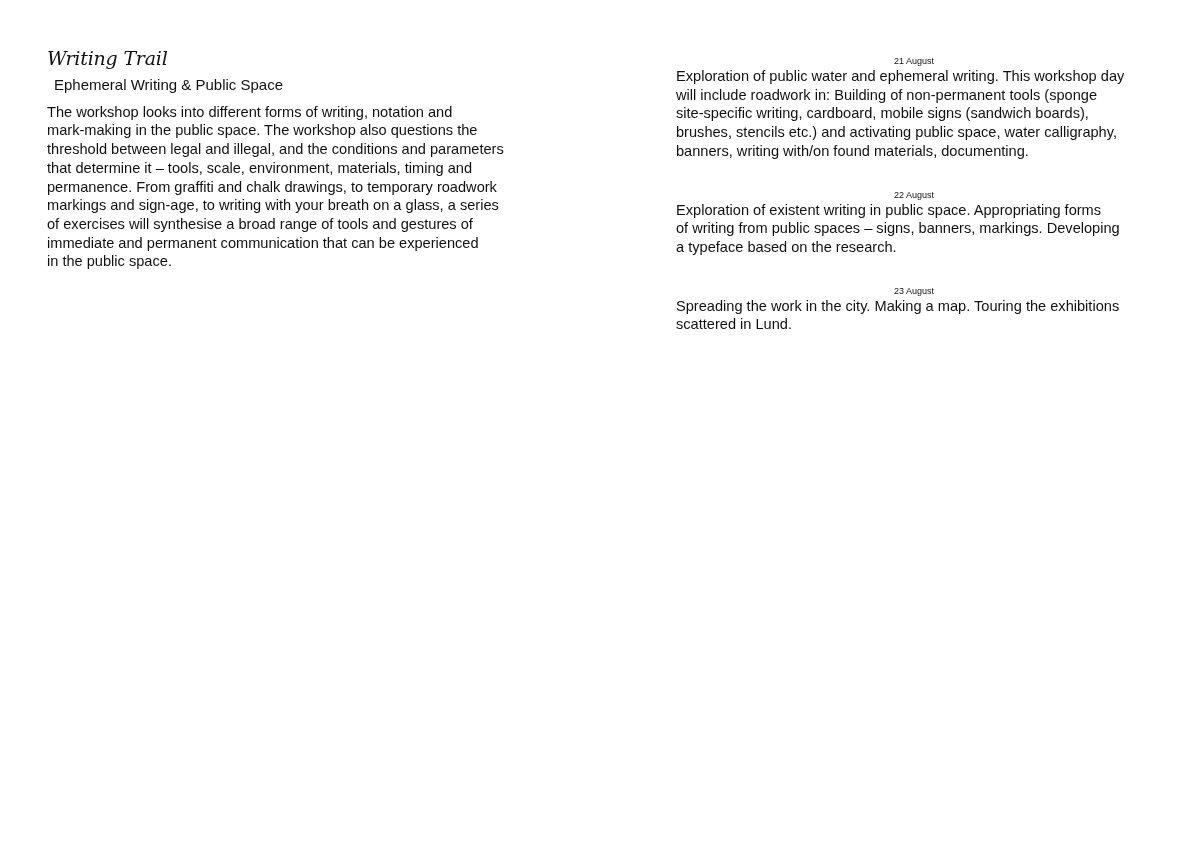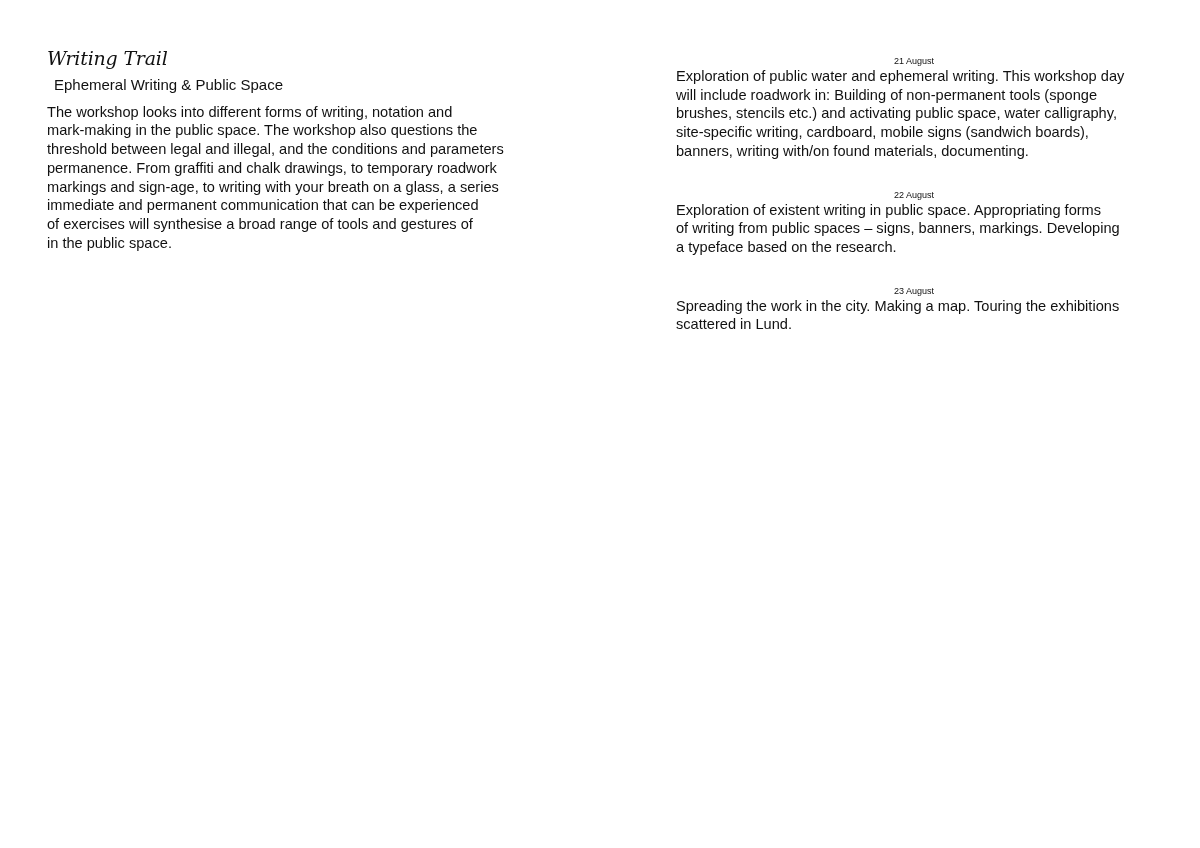--- a/index.html
+++ b/index.html
@@ -86,39 +86,40 @@
 <div class="spread">
 
   <div class="page page-left">
     <div class="left-col">
       <h1 class="script-title">Writing Trail</h1>
       <h2 class="subtitle">Ephemeral Writing &amp; Public Space</h2>
       <p class="body-text">
         <span class="line">The workshop looks into different forms of writing, notation and</span>
         <span class="line">mark-making in the public space. The workshop also questions the</span>
         <span class="line">threshold between legal and illegal, and the conditions and parameters</span>
+        <span class="line">that determine it – tools, scale, environment, materials, timing and</span>
         <span class="line">permanence. From graffiti and chalk drawings, to temporary roadwork</span>
         <span class="line">markings and sign-age, to writing with your breath on a glass, a series</span>
+        <span class="line">of exercises will synthesise a broad range of tools and gestures of</span>
         <span class="line">immediate and permanent communication that can be experienced</span>
-        <span class="line">of exercises will synthesise a broad range of tools and gestures of</span>
         <span class="line">in the public space.</span>
       </p>
     </div>
   </div>
 
   <div class="page page-right">
     <div class="right-col">
 
       <div class="day">
         <span class="day-date">21 August</span>
         <p class="body-text">
           <span class="line">Exploration of public water and ephemeral writing. This workshop day</span>
           <span class="line">will include roadwork in: Building of non-permanent tools (sponge</span>
+          <span class="line">site-specific writing, cardboard, mobile signs (sandwich boards),</span>
           <span class="line">brushes, stencils etc.) and activating public space, water calligraphy,</span>
-          <span class="line">site-specific writing, cardboard, mobile signs (sandwich boards),</span>
           <span class="line">banners, writing with/on found materials, documenting.</span>
         </p>
       </div>
 
       <div class="day">
         <span class="day-date">22 August</span>
         <p class="body-text">
           <span class="line">Exploration of existent writing in public space. Appropriating forms</span>
           <span class="line">of writing from public spaces – signs, banners, markings. Developing</span>
           <span class="line">a typeface based on the research.</span>

